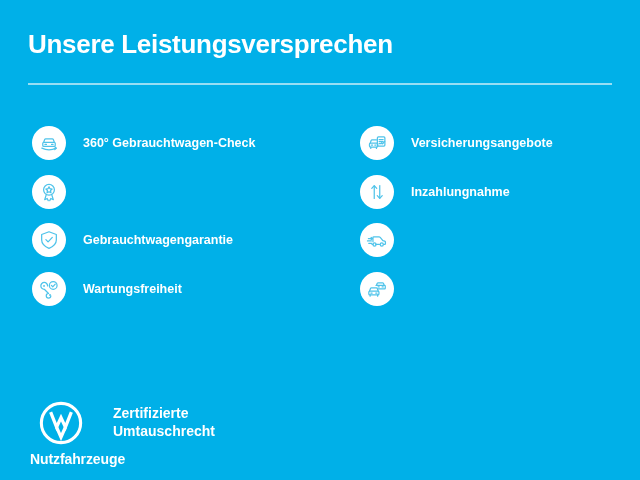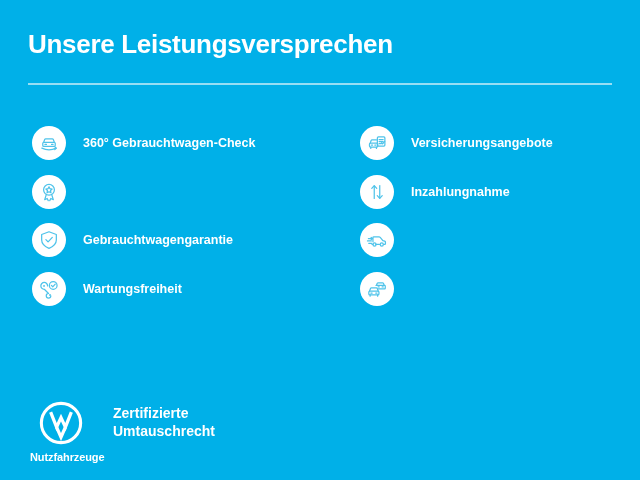--- a/index.html
+++ b/index.html
@@ -120,21 +120,21 @@
   }
   #vw-logo .mark {
     fill: none;
     stroke: #ffffff;
     stroke-width: 3.4;
     stroke-linecap: butt;
     stroke-linejoin: miter;
   }
   #brand-sub {
     margin-top: 5px;
-    font-size: 11px;
+    font-size: 14px;
     font-weight: bold;
     color: #ffffff;
     letter-spacing: -0.1px;
     white-space: nowrap;
   }
   #footer-text {
     margin-left: 21px;
     margin-top: 4px;
     font-size: 14px;
     font-weight: bold;

